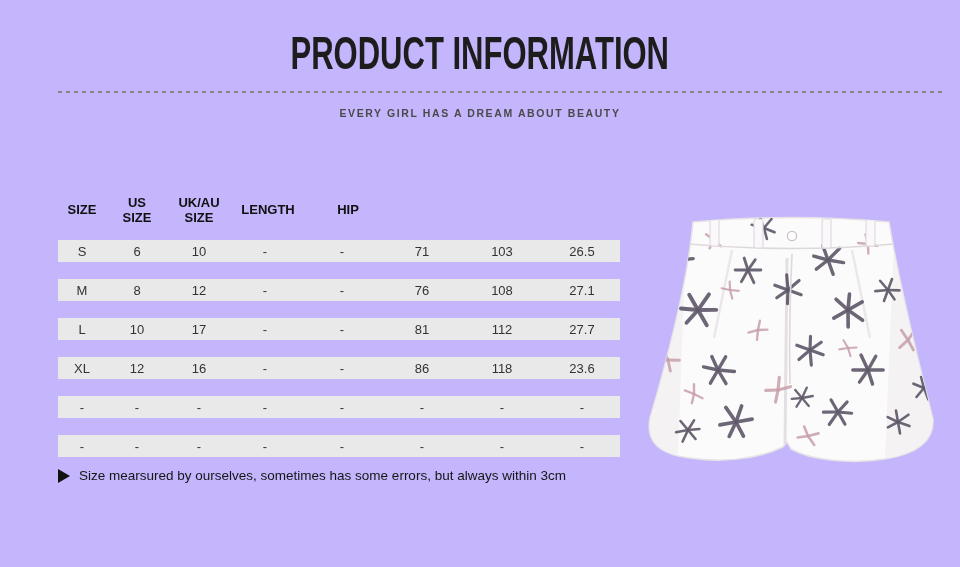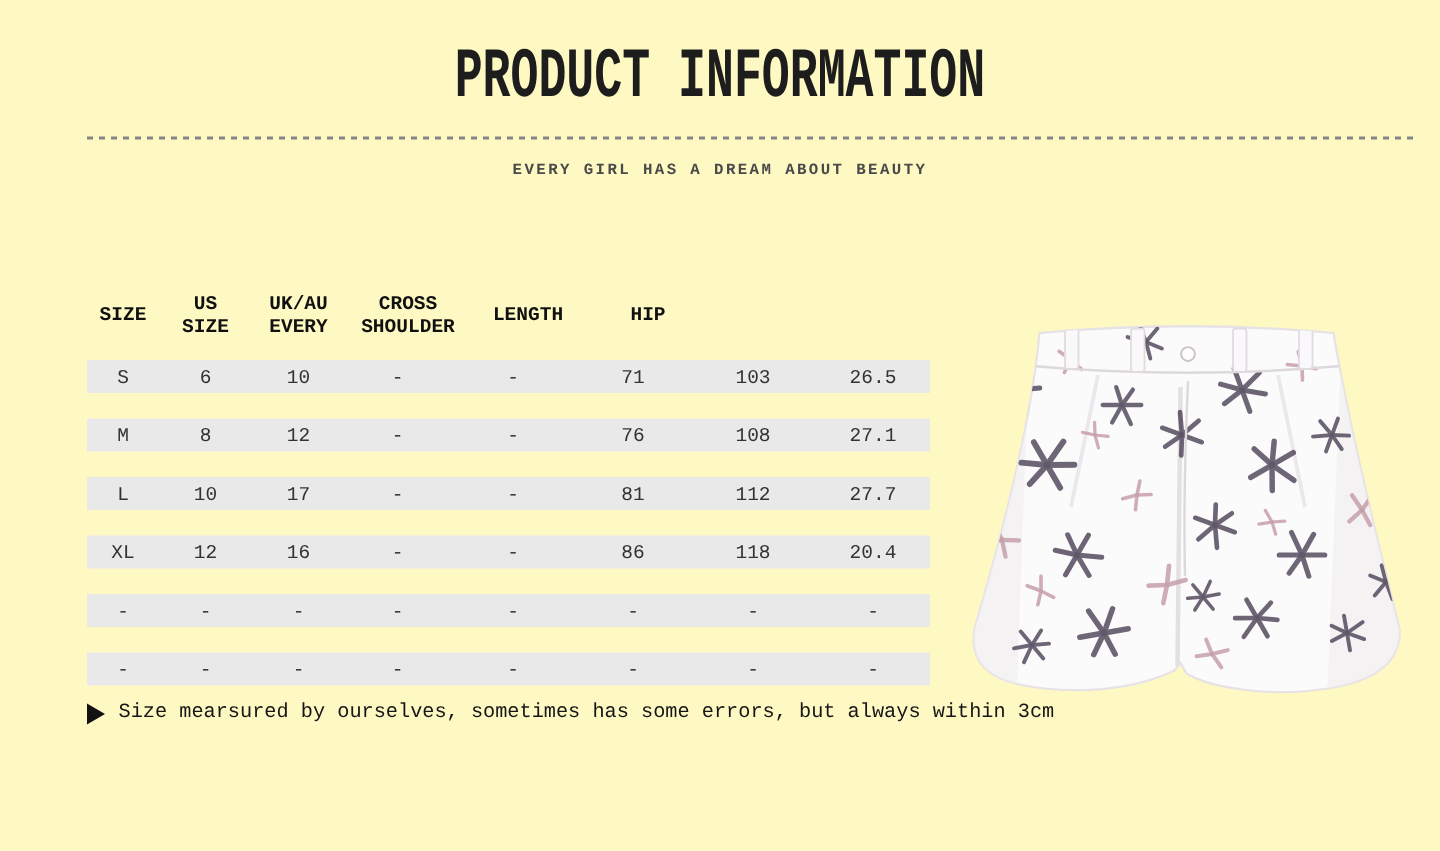--- a/index.html
+++ b/index.html
@@ -1,19 +1,19 @@
 <!DOCTYPE html>
 <html><head>
 <meta charset="utf-8">
 <style>
   * { margin:0; padding:0; box-sizing:border-box; }
   html,body { background:#fff; }
   .page {
-    position:relative; width:960px; height:567px; background:#fef9c3;
-    font-family:Liberation Mono, monospace; overflow:hidden;
+    position:relative; width:960px; height:567px; background:#c4b5fd;
+    font-family:Liberation Sans, sans-serif; overflow:hidden;
   }
 
   
   .title-wrap { position:absolute; left:0; right:0; top:28px; text-align:center; }
   .title {
     display:inline-block; font-size:47px; font-weight:700; color:#1d1d1d;
     letter-spacing:0; transform:scaleX(0.66); transform-origin:center;
     white-space:nowrap; line-height:1.05;
   }
   .divider {
@@ -67,23 +67,21 @@
   <div class="subtitle-wrap">
     <span class="subtitle">EVERY GIRL HAS A DREAM ABOUT BEAUTY</span>
   </div>
 
   <div class="size-table" id="size-table">
       <div class="trow head">
         <div class="cell c0">SIZE</div>
         <div class="cell c1">US
 SIZE</div>
         <div class="cell c2">UK/AU
-EVERY</div>
-        <div class="cell c4">CROSS
-SHOULDER</div>
+SIZE</div>
         <div class="cell c7">LENGTH</div>
         <div class="cell c6">HIP</div>
       </div>
       <div class="trow body">
         <div class="cell c0">S</div>
         <div class="cell c1">6</div>
         <div class="cell c2">10</div>
         <div class="cell c3">-</div>
         <div class="cell c4">-</div>
         <div class="cell c5">71</div>
@@ -111,21 +109,21 @@
         <div class="cell c7">27.7</div>
       </div>
       <div class="trow body">
         <div class="cell c0">XL</div>
         <div class="cell c1">12</div>
         <div class="cell c2">16</div>
         <div class="cell c3">-</div>
         <div class="cell c4">-</div>
         <div class="cell c5">86</div>
         <div class="cell c6">118</div>
-        <div class="cell c7">20.4</div>
+        <div class="cell c7">23.6</div>
       </div>
       <div class="trow body">
         <div class="cell c0">-</div>
         <div class="cell c1">-</div>
         <div class="cell c2">-</div>
         <div class="cell c3">-</div>
         <div class="cell c4">-</div>
         <div class="cell c5">-</div>
         <div class="cell c6">-</div>
         <div class="cell c7">-</div>

